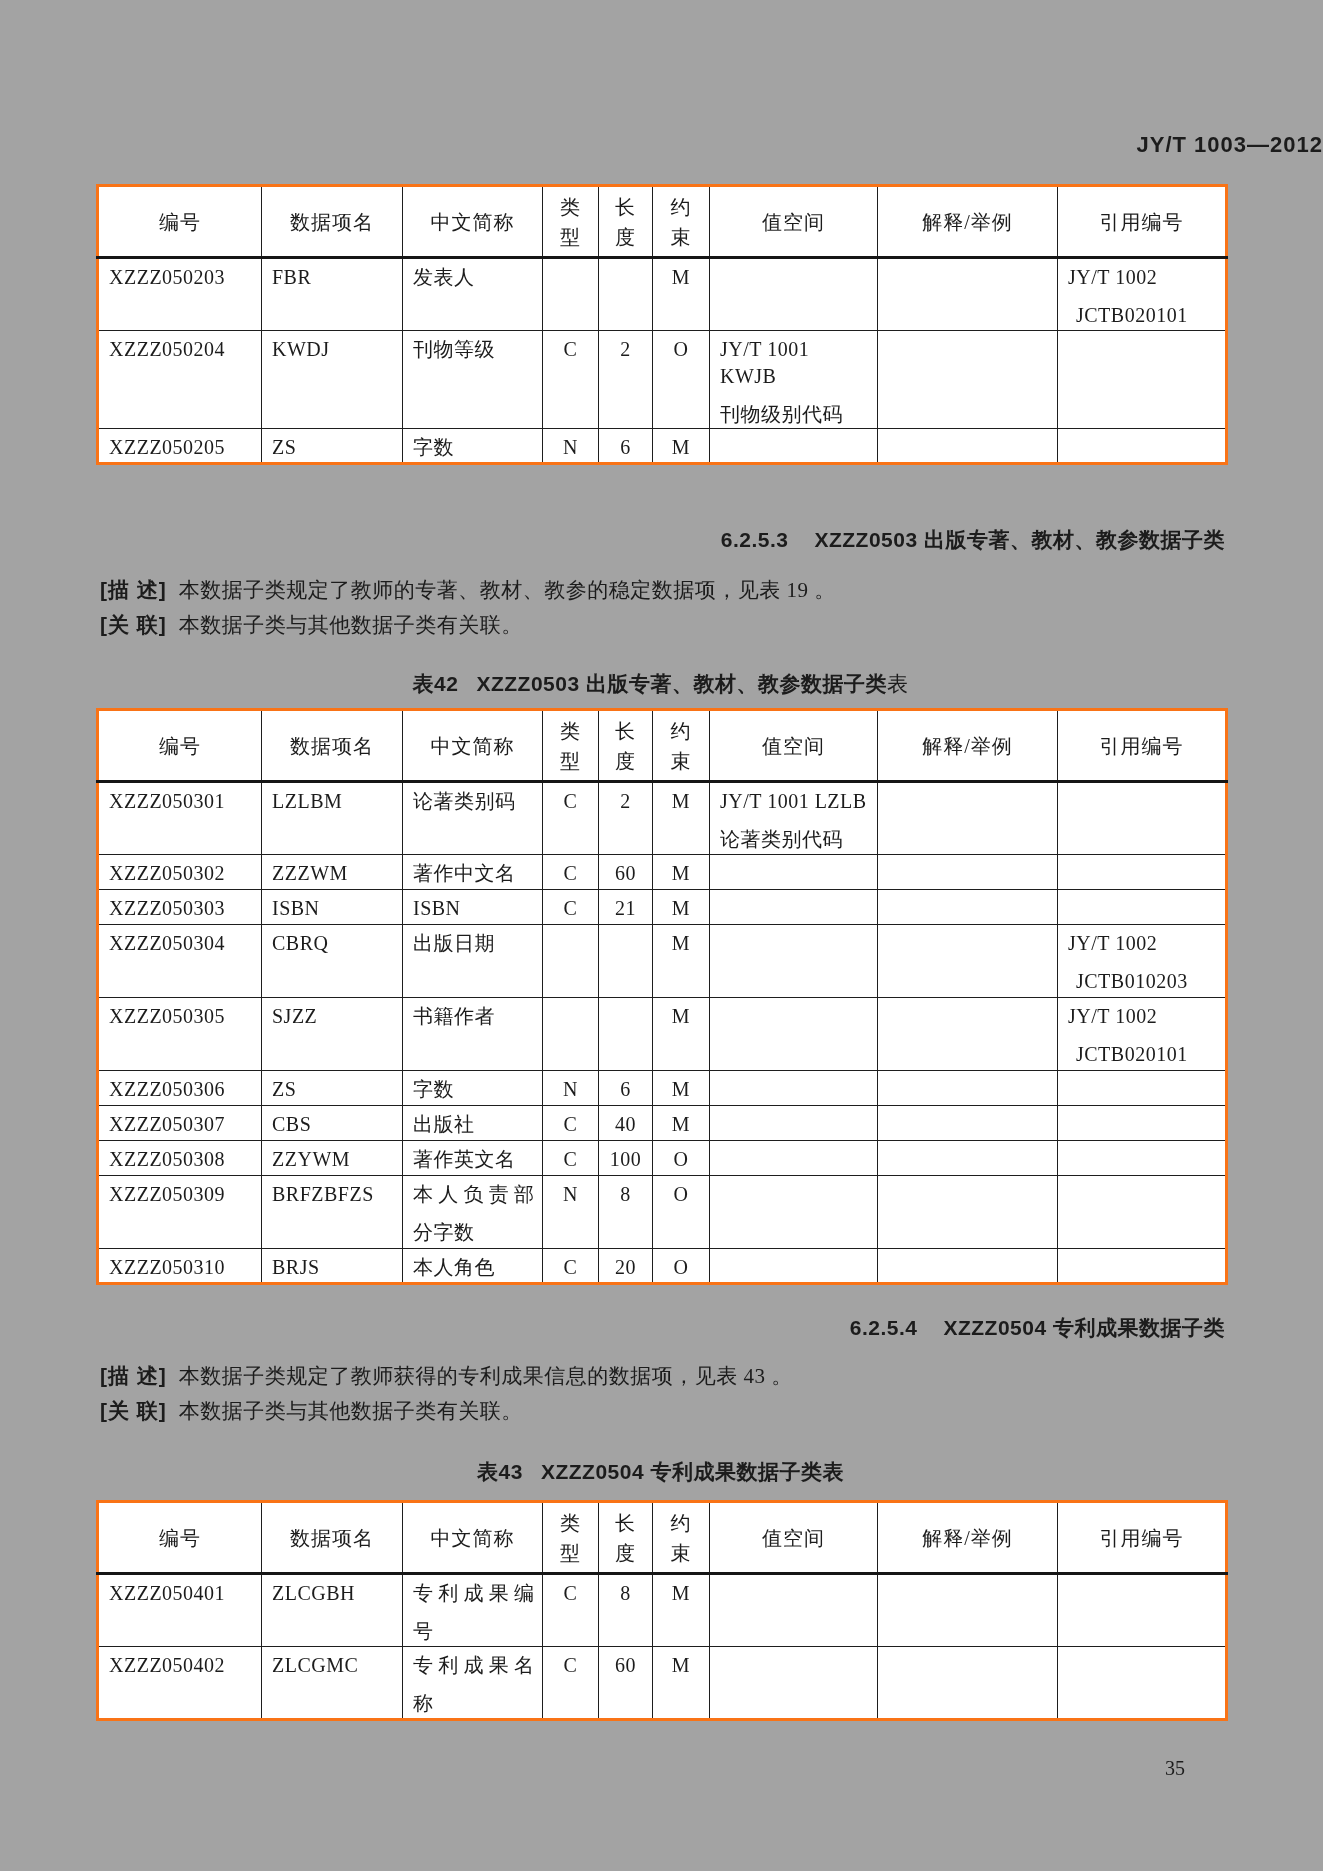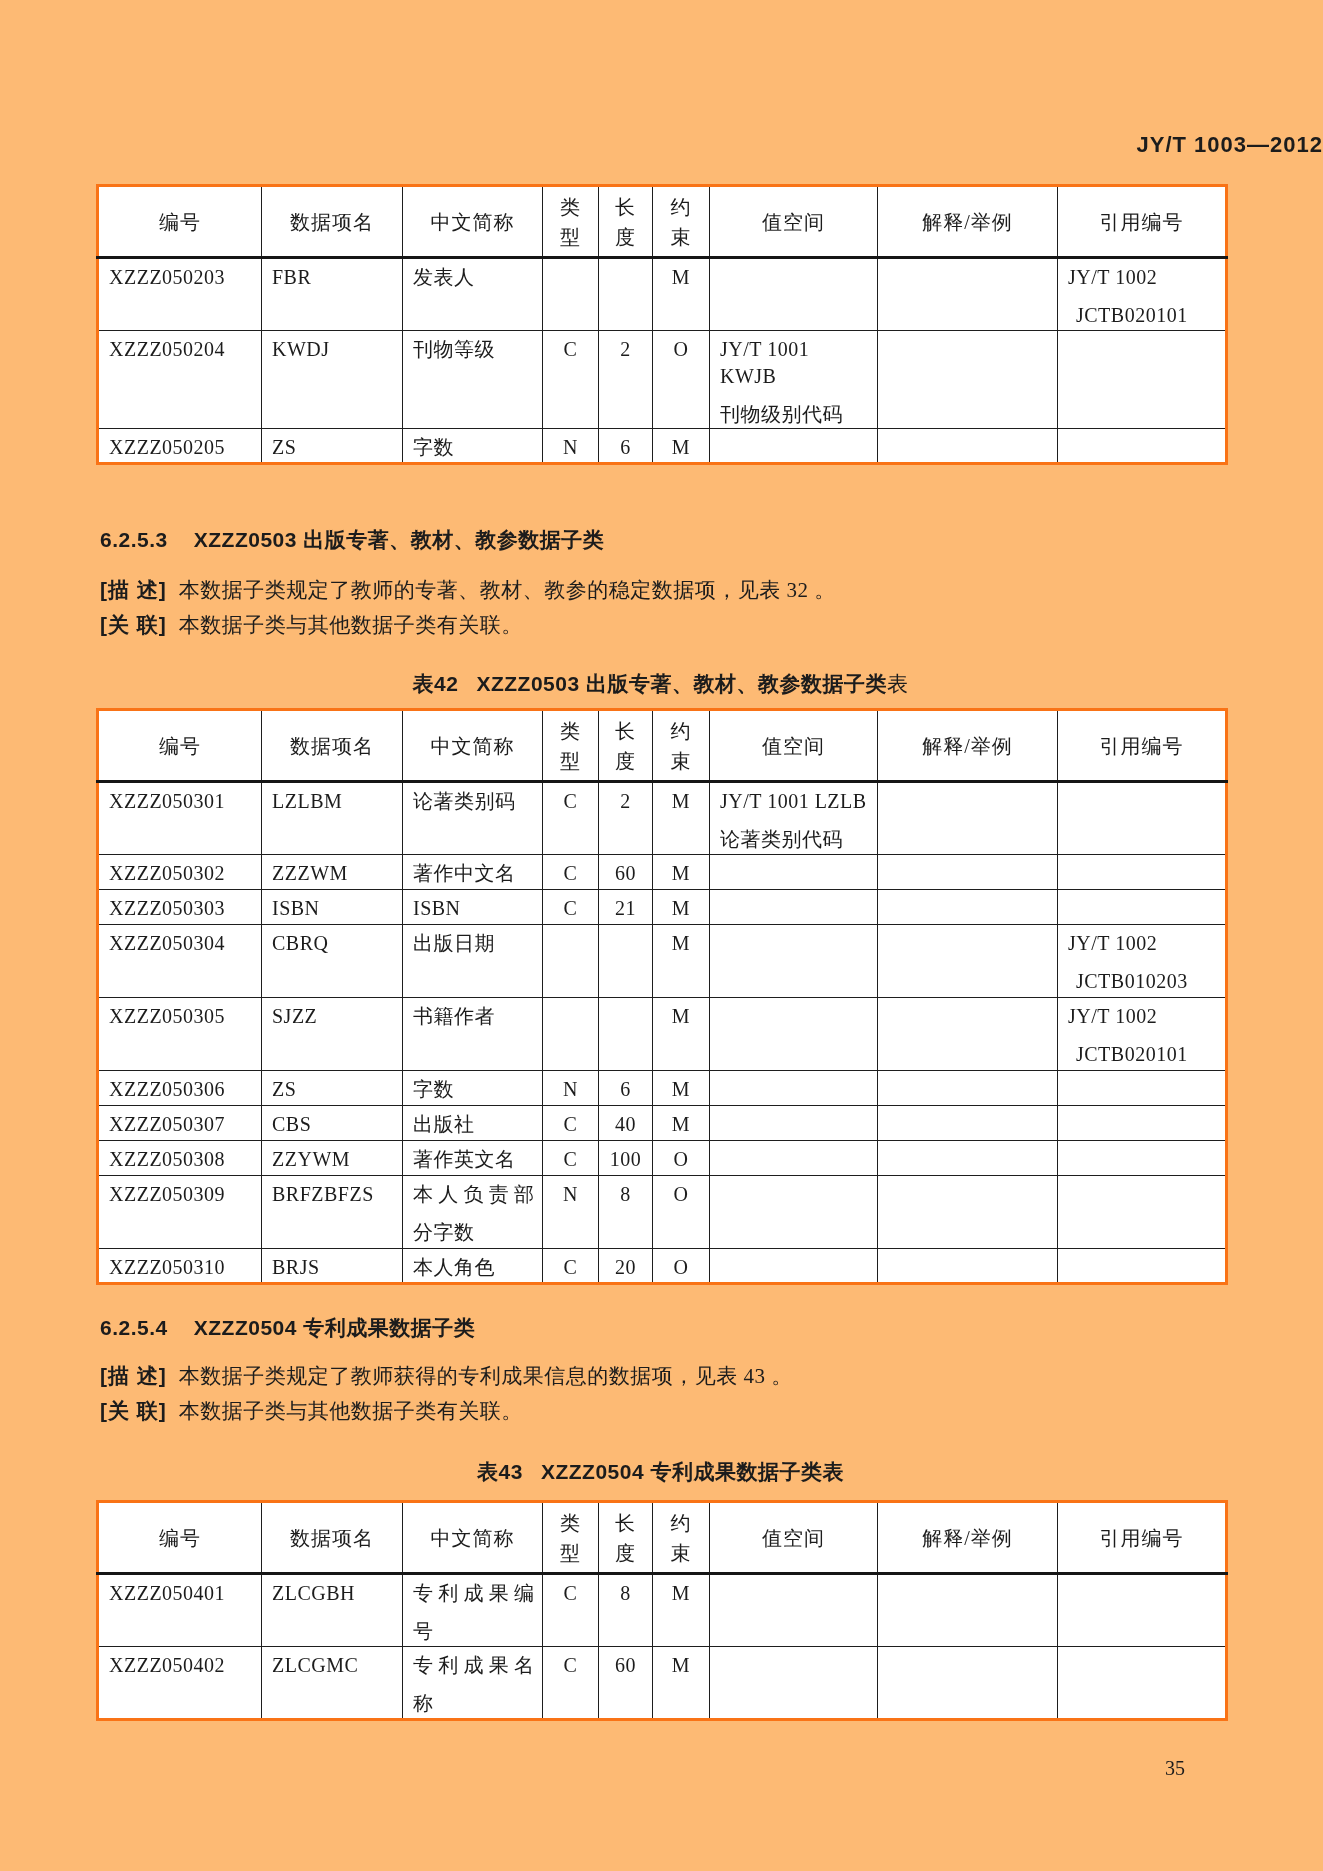--- a/index.html
+++ b/index.html
@@ -1,20 +1,20 @@
 <!DOCTYPE html>
 <html><head>
 <meta charset="utf-8">
 <style>
   html,body{margin:0;padding:0;background:#ffffff;}
   .page{
     position:relative;
     width:1323px;
     height:1871px;
-    background:#fdba74;
+    background:#a3a3a3;
     color:#1c1c1c;
     font-family:"Liberation Serif","DejaVu Serif",serif;
     overflow:hidden;
   }
   .content{margin-left:96px;width:1129px;}
 
   
   .doc-header{
     padding-top:132px;
     text-align:right;
@@ -75,20 +75,21 @@
 
   
   .clause{
     margin-top:60px;
     padding-left:4px;
     font-family:"Liberation Sans","DejaVu Sans",sans-serif;
     font-weight:bold;
     font-size:21px;
     height:30px;line-height:30px;
     letter-spacing:0.5px;
+    text-align:right;
   }
   .clause .clause-no{margin-right:26px;}
   .meta-line{
     margin-top:20px;
     padding-left:4px;
     font-size:21px;
     height:30px;line-height:30px;
   }
   .meta-line.rel{margin-top:5px;}
   .meta-label{
@@ -239,21 +240,21 @@
             </tr>
           </tbody>
         </table>
       </div>
 
     <div>
       <div class="clause">
         <span class="clause-no">6.2.5.3</span><span class="clause-title">XZZZ0503 出版专著、教材、教参数据子类</span>
       </div>
       <div class="meta-line">
-        <span class="meta-label">[描 述]</span><span class="meta-text">本数据子类规定了教师的专著、教材、教参的稳定数据项，见表 32 。</span>
+        <span class="meta-label">[描 述]</span><span class="meta-text">本数据子类规定了教师的专著、教材、教参的稳定数据项，见表 19 。</span>
       </div>
       <div class="meta-line rel">
         <span class="meta-label">[关 联]</span><span class="meta-text">本数据子类与其他数据子类有关联。</span>
       </div>
       <div class="caption">
         <span class="caption-no">表42</span><span class="caption-body">XZZZ0503 出版专著、教材、教参数据子类</span><span class="caption-suffix">表</span>
       </div>
       <div class="tbl-42">
           <table class="data">
             <colgroup>

